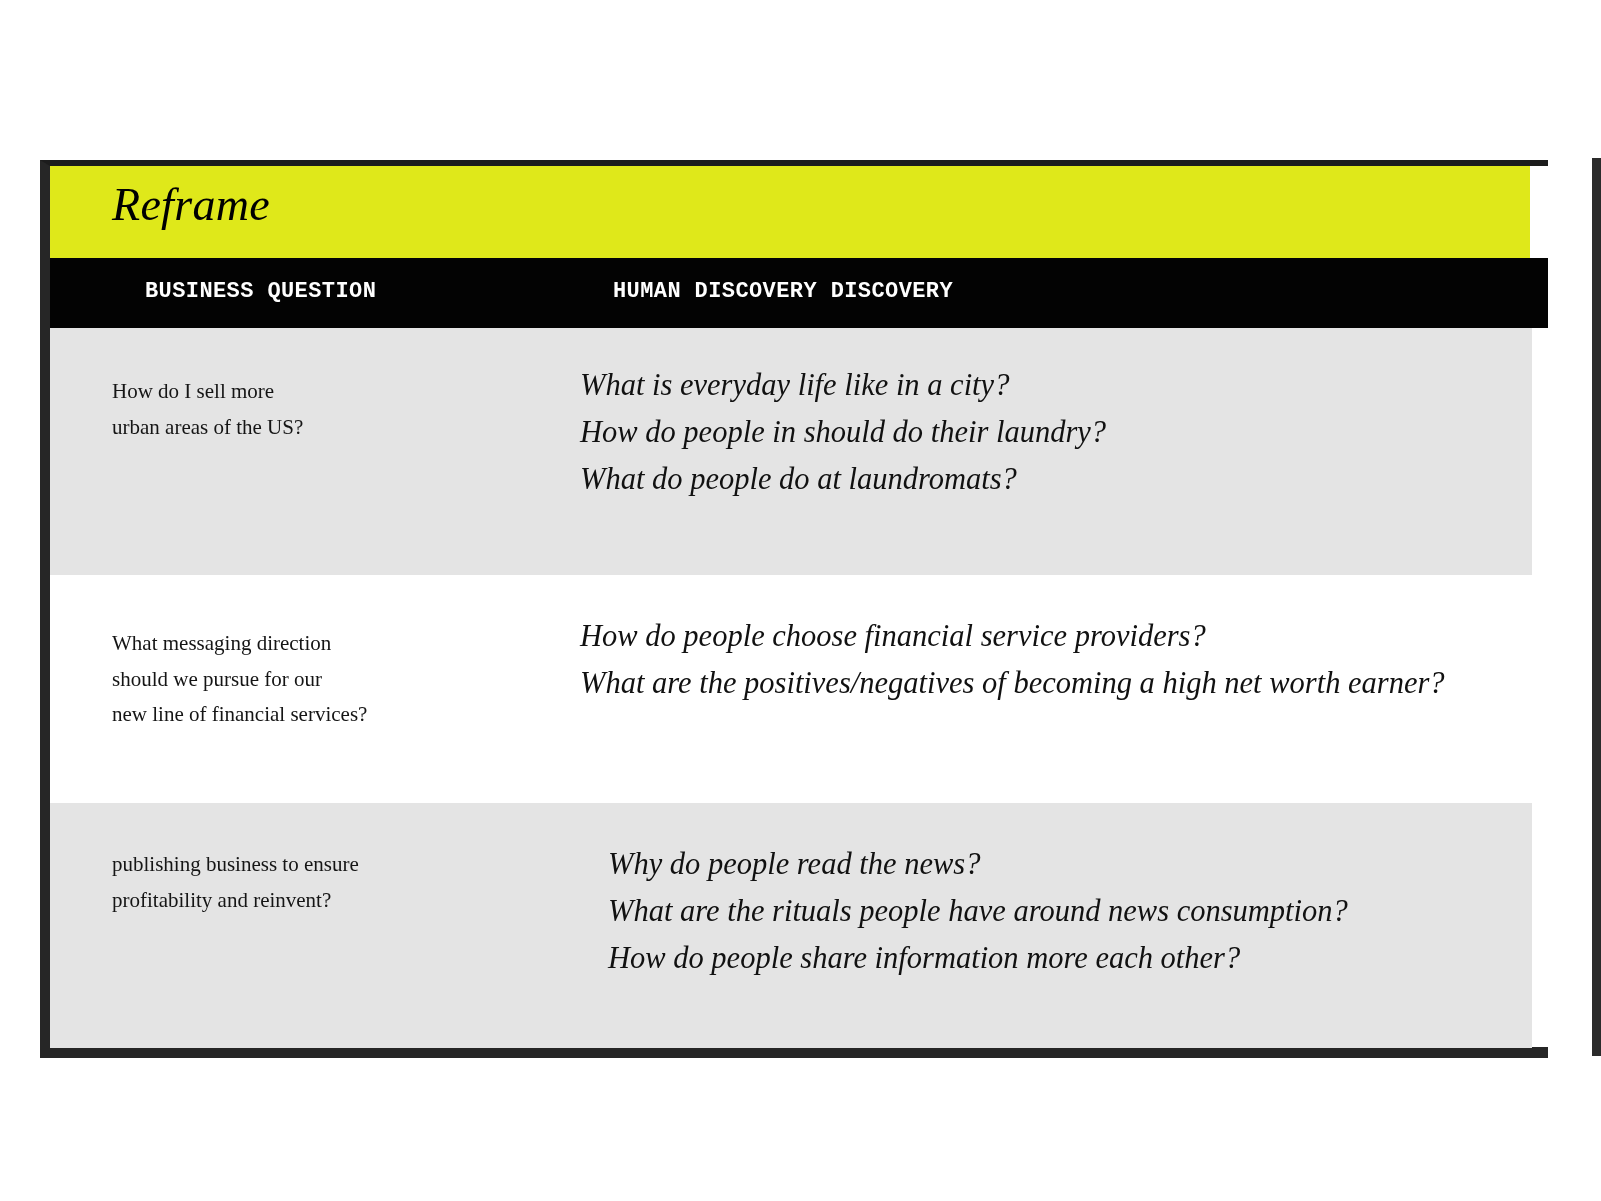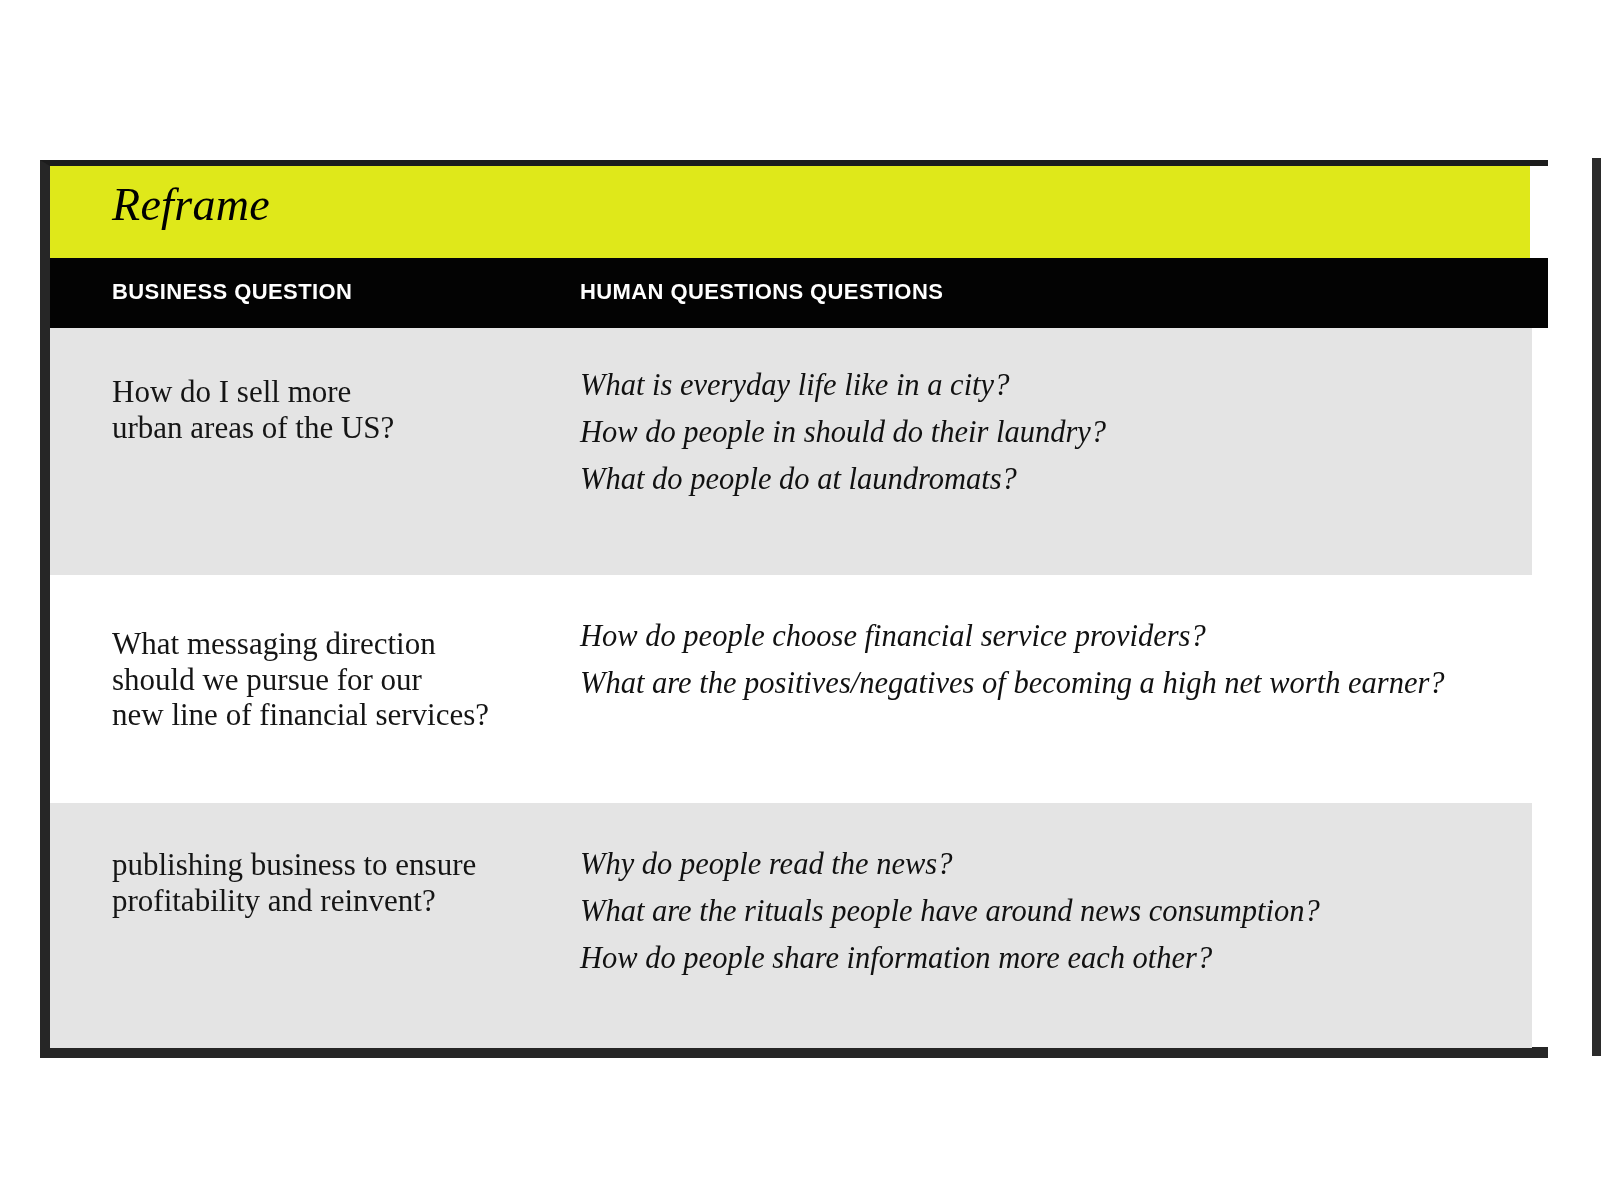--- a/index.html
+++ b/index.html
@@ -69,26 +69,27 @@
   
   #header-band {
     position: relative;
     height: 70px;
     background: #030303;
     width: 1498px;
   }
   .col-head {
     position: absolute;
     top: 21px;
-    font-family: Liberation Sans, sans-serif;
+    font-family: Liberation Mono, monospace;
     font-weight: bold;
     font-size: 22px;
     letter-spacing: 0.4px;
     color: #ffffff;
     white-space: nowrap;
+    margin-left: 33px;
   }
   #head-business { left: 62px; }
   #head-human { left: 530px; }
 
   
   .row {
     position: relative;
     width: 1482px;
     box-sizing: border-box;
   }
@@ -97,21 +98,21 @@
 
   #row-0 { height: 247px; }
   #row-1 { height: 228px; }
   #row-2 { height: 245px; }
 
   .cell-business {
     position: absolute;
     left: 62px;
     width: 420px;
     font-family: "Liberation Serif", serif;
-    font-size: 31px;
+    font-size: 21px;
     line-height: 35.5px;
     color: #151515;
   }
   .cell-human {
     position: absolute;
     left: 530px;
     width: 940px;
     font-family: "Liberation Serif", serif;
     font-style: italic;
     font-size: 30.5px;
@@ -120,36 +121,36 @@
   }
   .cell-human .q { display: block; white-space: nowrap; }
   .cell-business .l { display: block; white-space: nowrap; }
 
   
   #row-0 .cell-business { top: 46px; }
   #row-0 .cell-human    { top: 34px; }
   #row-1 .cell-business { top: 51px; }
   #row-1 .cell-human    { top: 38px; font-family: Liberation Serif, serif; }
   #row-2 .cell-business { top: 44px; }
-  #row-2 .cell-human    { top: 38px; }
+  #row-2 .cell-human    { top: 38px; margin-left: 28px; }
 </style>
 </head>
 <body>
 
 <div id="slide">
 
   <div id="table-card">
 
     <div id="title-band">
       <div id="title-text">Reframe</div>
     </div>
 
     <div id="header-band">
       <div id="head-business" class="col-head">BUSINESS QUESTION</div>
-      <div id="head-human" class="col-head">HUMAN QUESTIONS QUESTIONS</div>
+      <div id="head-human" class="col-head">HUMAN DISCOVERY DISCOVERY</div>
     </div>
 
     <div id="row-0" class="row shaded">
       <div class="cell-business">
         <span class="l">How do I sell more</span>
         <span class="l">urban areas of the US?</span>
       </div>
       <div class="cell-human">
         <span class="q">What is everyday life like in a city?</span>
         <span class="q">How do people in should do their laundry?</span>

